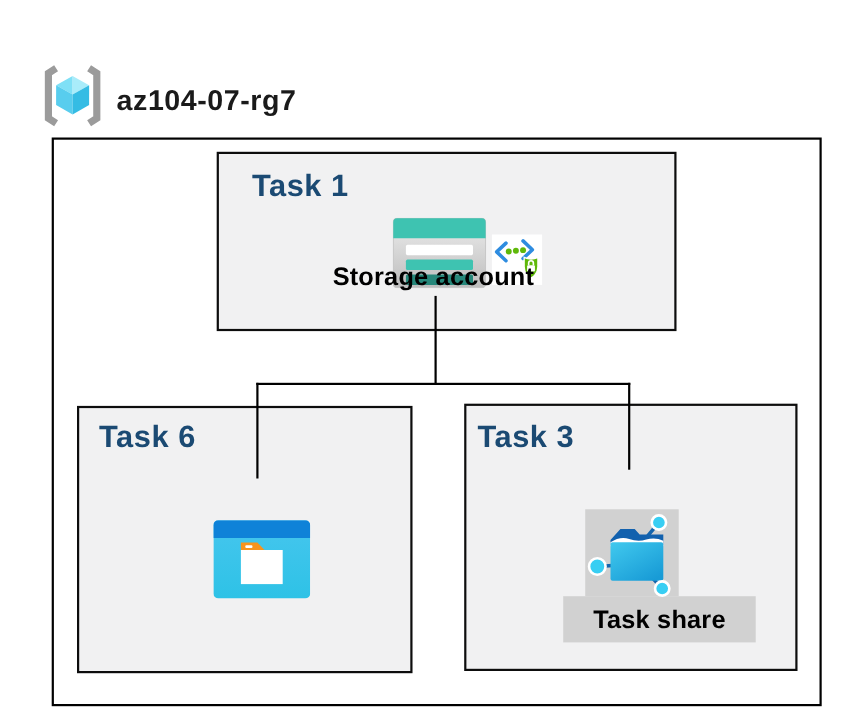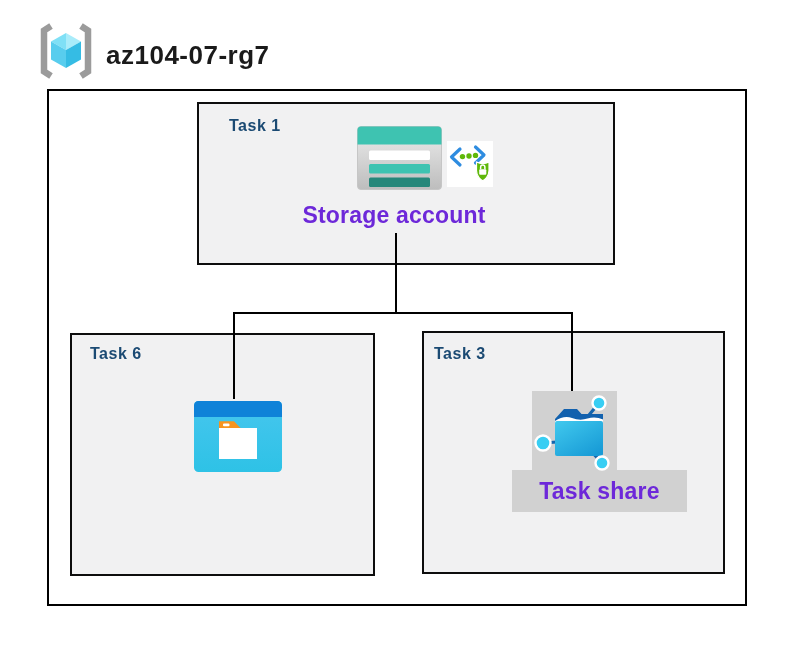--- a/index.html
+++ b/index.html
@@ -1,40 +1,40 @@
 <!DOCTYPE html>
 <html><head>
 <meta charset="utf-8">
 <style>
   html,body{margin:0;padding:0;background:#ffffff;}
   .canvas{
     position:relative;width:788px;height:647px;background:#ffffff;overflow:hidden;
     font-family:"Liberation Sans","DejaVu Sans",sans-serif;
   }
-  .abs{position:absolute;}
+  .abs{position:absolute;margin-top:36px;}
   
   .rg-title{
     left:106px;top:40px;font-size:26px;font-weight:bold;color:#1a1a1a;letter-spacing:0.5px;
   }
   
   .outer-box{
     left:47px;top:89px;width:700px;height:517px;
     border:2px solid #000;box-sizing:border-box;background:#ffffff;
   }
   .task-box{
     border:2px solid #0d0d0d;box-sizing:border-box;background:#f1f1f2;z-index:2;
   }
   .task1{left:197px;top:102px;width:418px;height:163px;}
   .task2{left:70px;top:333px;width:305px;height:243px;}
   .task3{left:422px;top:331px;width:303px;height:243px;padding-left:32px;}
   .task-label{
-    position:absolute;font-size:16px;font-weight:bold;color:#1b4a73;letter-spacing:0.5px;
+    position:absolute;font-size:28px;font-weight:bold;color:#1b4a73;letter-spacing:0.5px;
   }
   .resource-label{
-    position:absolute;font-size:23px;font-weight:bold;color:#6d28d9;text-align:center;letter-spacing:0.2px;
+    position:absolute;font-size:23px;font-weight:bold;color:#000000;text-align:center;letter-spacing:0.2px;
   }
   
   .conn{position:absolute;background:#000;z-index:5;}
   .conn-v1{left:395px;top:233px;width:2px;height:80px;}
   .conn-h1{left:233px;top:312px;width:340px;height:2px;}
   .conn-v2{left:233px;top:312px;width:2px;height:87px;}
   .conn-v3{left:571px;top:312px;width:2px;height:79px;}
   
   .rg-icon{left:36px;top:22px;width:60px;height:58px;z-index:3;}
   .storage-icon{left:158px;top:22px;width:85px;height:64px;}

